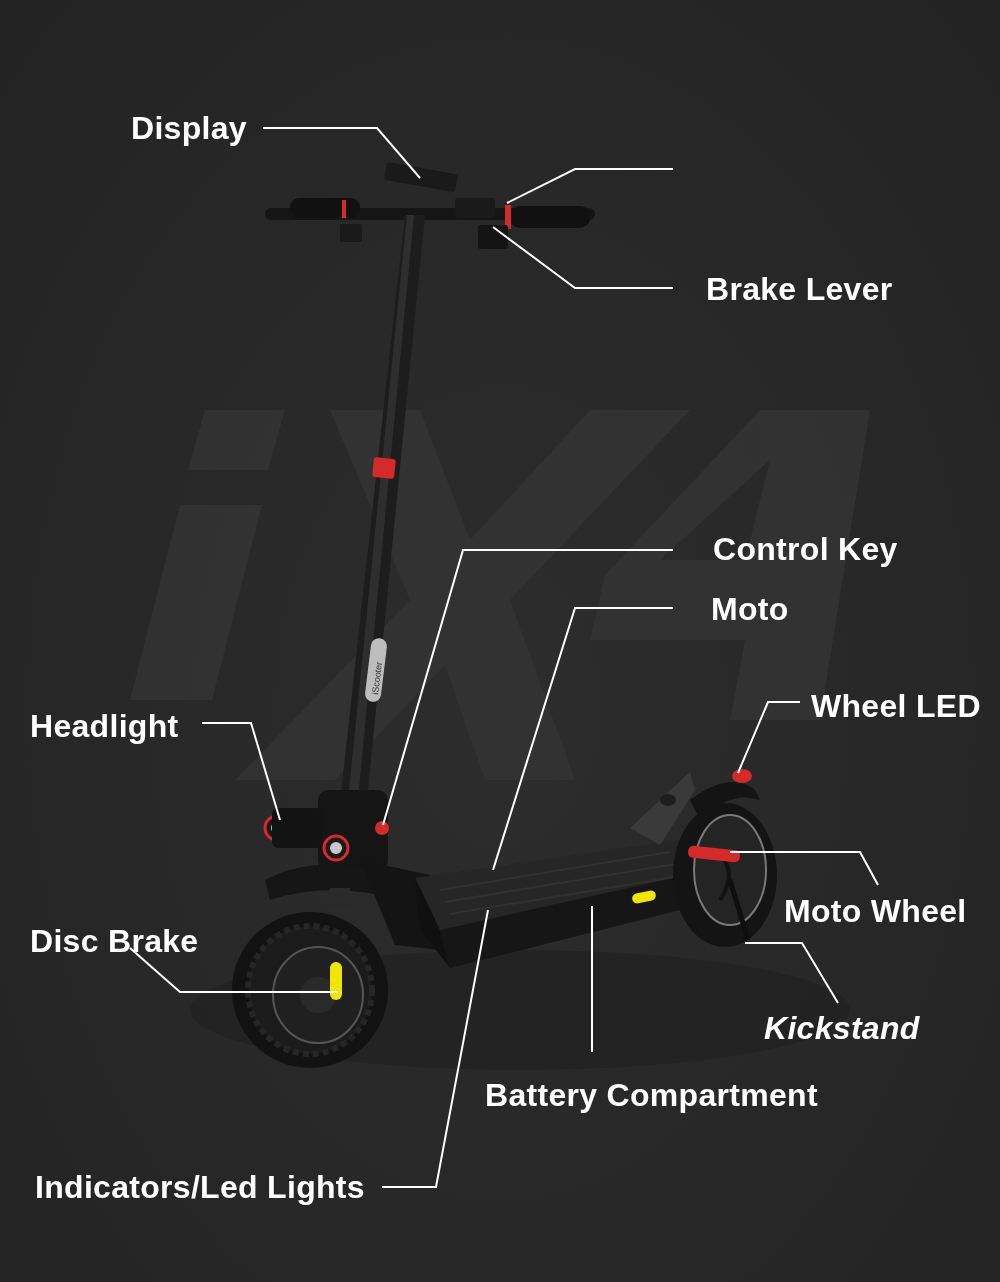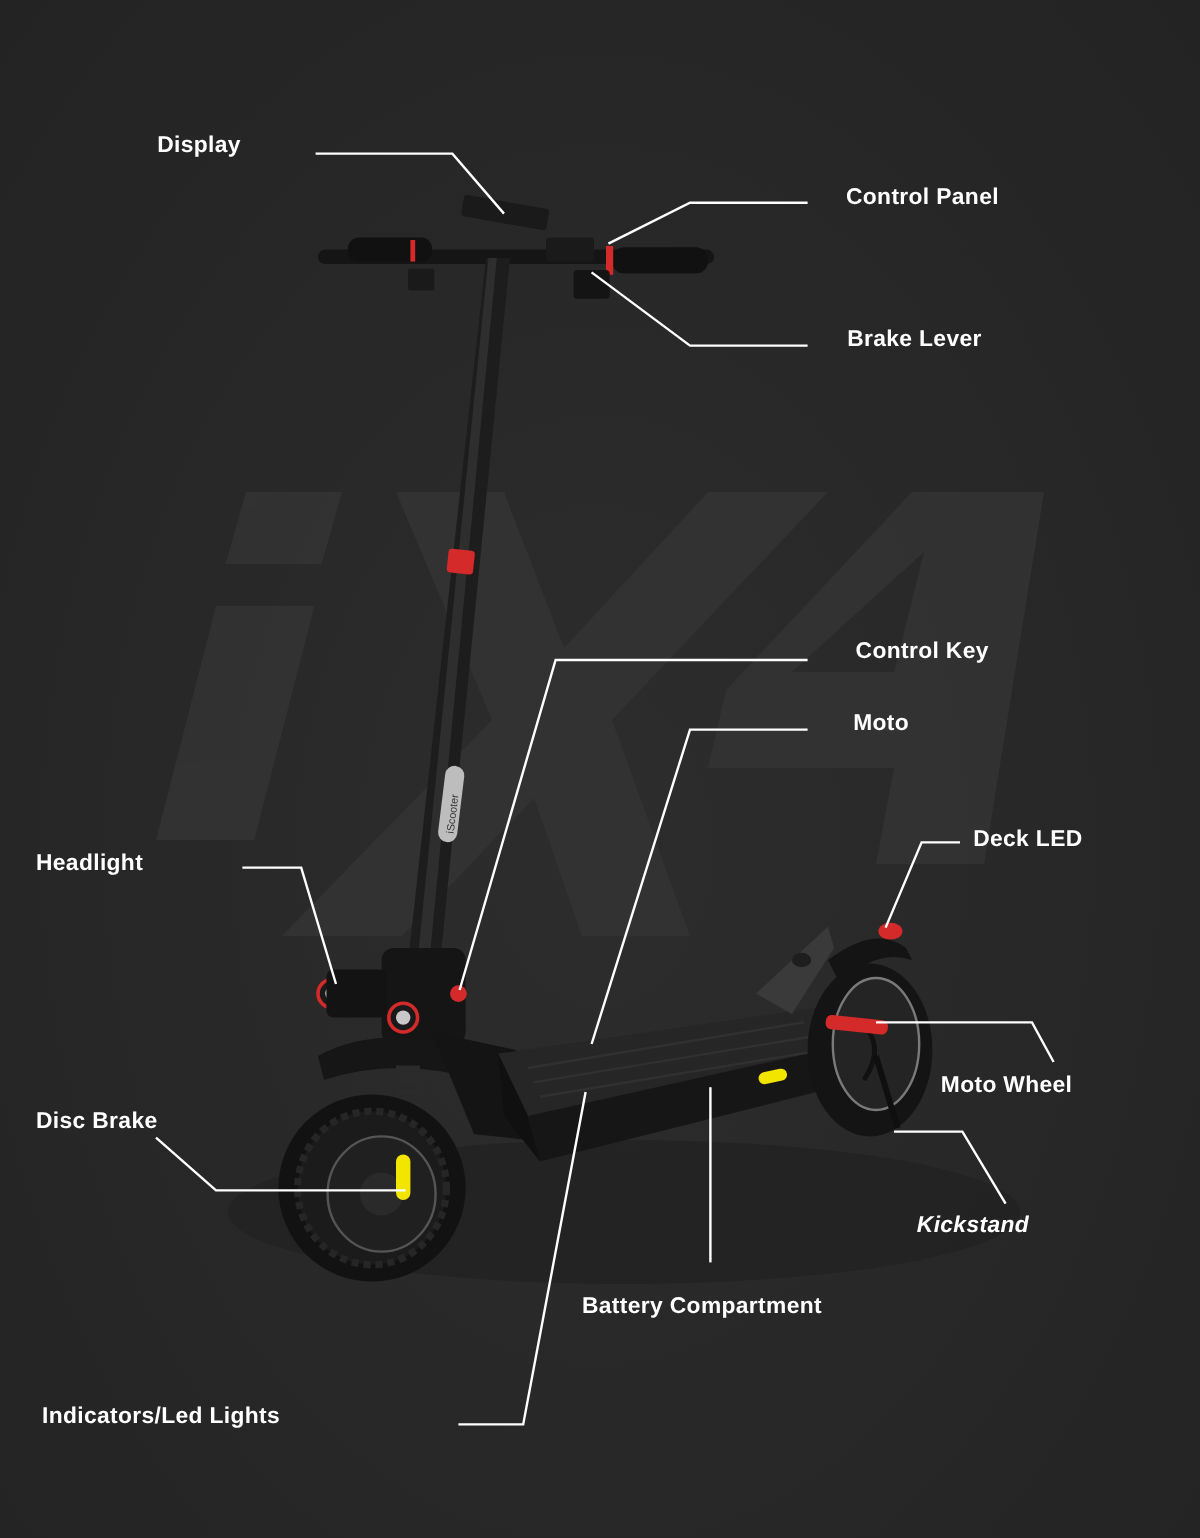--- a/index.html
+++ b/index.html
@@ -1,21 +1,21 @@
 <!DOCTYPE html>
 <html><head>
 <meta charset="utf-8">
 <style>
   html,body{margin:0;padding:0;background:#2a2a2a;}
   body{width:1000px;height:1282px;overflow:hidden;position:relative;font-family:"Liberation Sans","DejaVu Sans",sans-serif;}
   #stage{position:absolute;left:0;top:0;width:1000px;height:1282px;background:radial-gradient(ellipse at 50% 55%,#2d2d2d 0%,#262626 70%,#232323 100%);}
   #watermark{position:absolute;left:0;top:0;width:1000px;height:1282px;}
   #art{position:absolute;left:0;top:0;width:1000px;height:1282px;}
   #leaders{position:absolute;left:0;top:0;width:1000px;height:1282px;pointer-events:none;}
-  .label{position:absolute;color:#ffffff;font-weight:bold;font-size:19px;letter-spacing:0.3px;white-space:nowrap;line-height:1;}
+  .label{position:absolute;color:#ffffff;font-weight:bold;font-size:32px;letter-spacing:0.3px;white-space:nowrap;line-height:1;}
 </style>
 </head>
 <body>
 
 <div id="stage">
 
   <svg id="watermark" viewBox="0 0 1000 1282">
     <g fill="#333333" opacity="0.9">
 
       <polygon points="205,410 285,410 268,470 188,470"></polygon>
@@ -109,25 +109,24 @@
       <polyline points="202,723 251,723 280,820"></polyline>
       <polyline points="130,948 180,992 338,992"></polyline>
       <polyline points="878,885 860,852 730,852"></polyline>
       <polyline points="838,1003 802,943 745,943"></polyline>
       <polyline points="592,1052 592,906"></polyline>
       <polyline points="382,1187 436,1187 488,910"></polyline>
     </g>
   </svg>
 
   <div class="label" style="left:131px;top:112px;">Display</div>
-  <div class="label" style="left:705px;top:155px;">Control Panel</div>
   <div class="label" style="left:706px;top:273px;text-align:right;">Brake Lever</div>
   <div class="label" style="left:713px;top:533px;">Control Key</div>
   <div class="label" style="left:711px;top:593px;">Moto</div>
-  <div class="label" style="left:811px;top:690px;">Deck LED</div>
+  <div class="label" style="left:811px;top:690px;">Wheel LED</div>
   <div class="label" style="left:30px;top:710px;">Headlight</div>
   <div class="label" style="left:30px;top:905px;margin-top:20px;">Disc Brake</div>
   <div class="label" style="left:784px;top:895px;">Moto Wheel</div>
   <div class="label" style="left:764px;top:1012px;font-style:italic;">Kickstand</div>
   <div class="label" style="left:485px;top:1079px;">Battery Compartment</div>
   <div class="label" style="left:35px;top:1171px;">Indicators/Led Lights</div>
 
 </div>
 
 </body></html>

